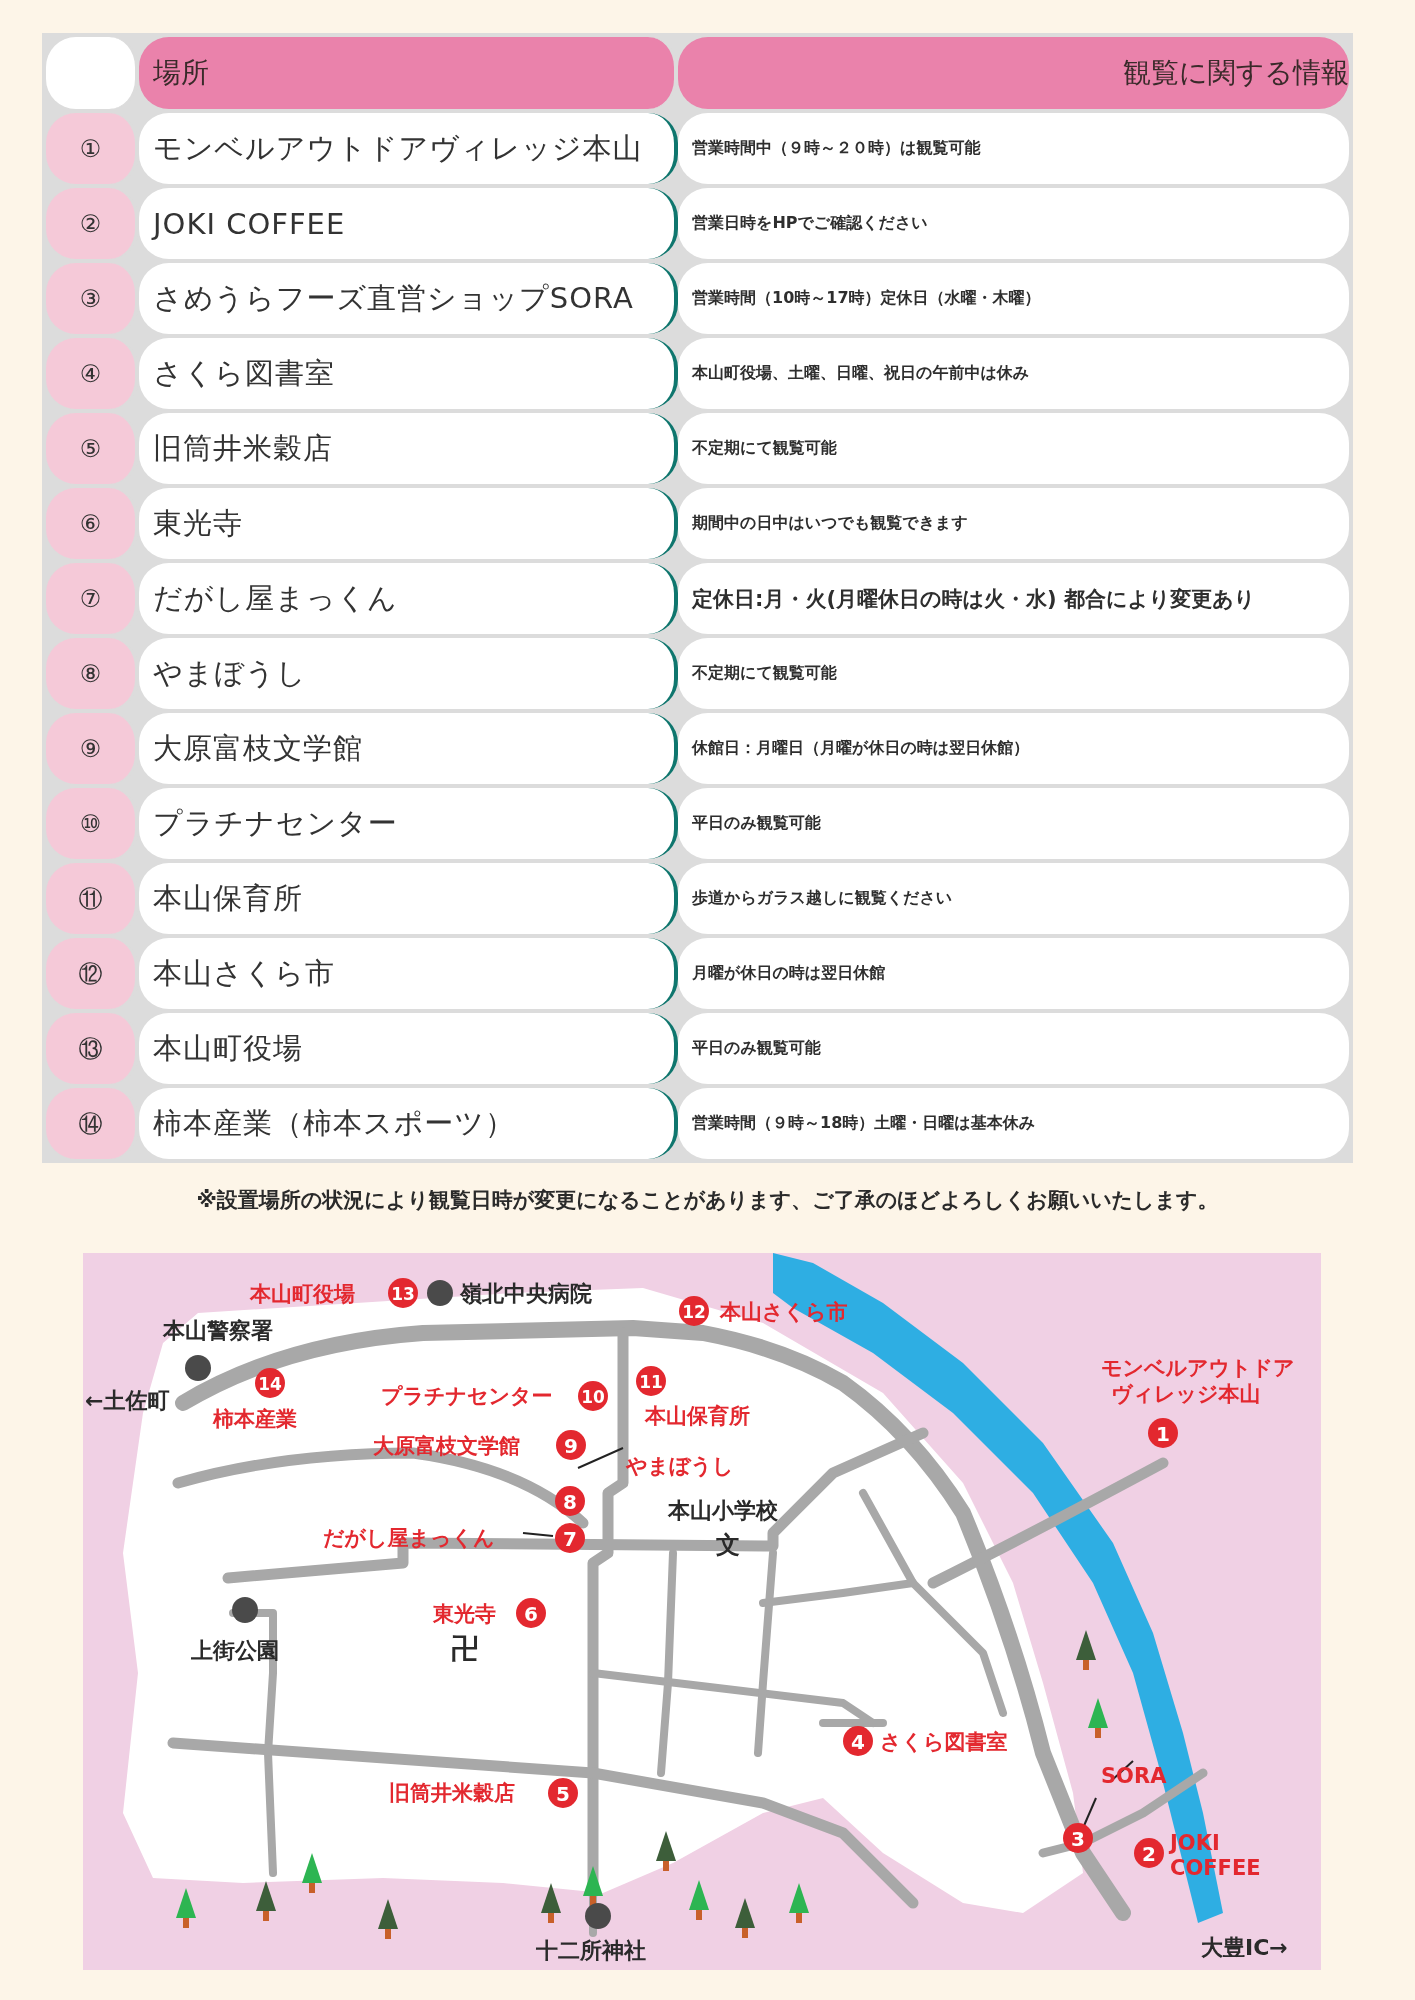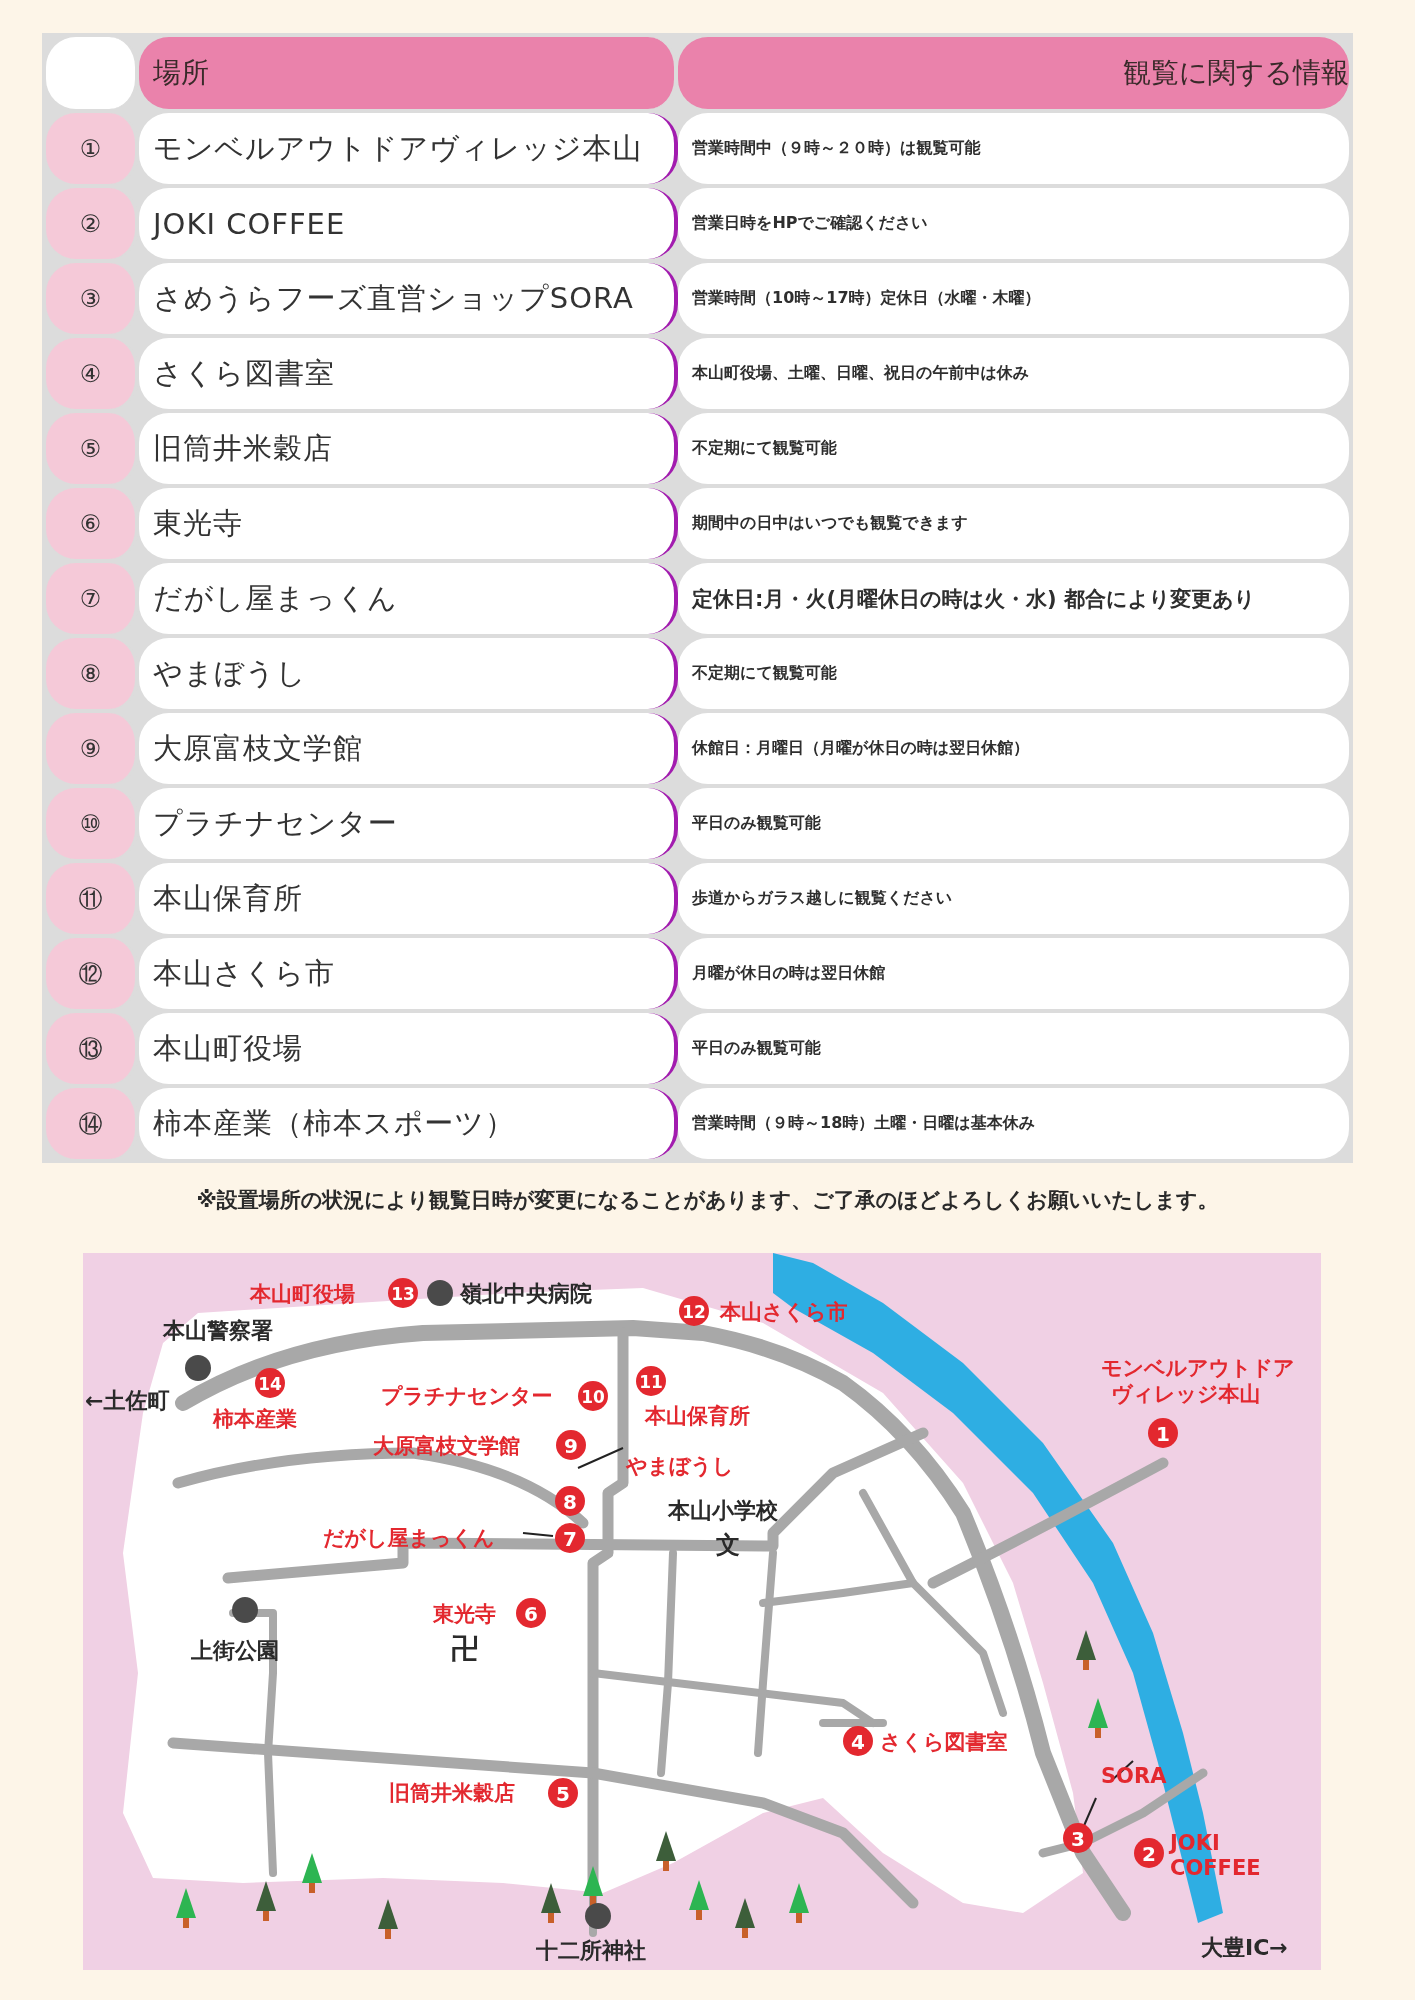--- a/index.html
+++ b/index.html
@@ -13,21 +13,21 @@
     background:#dcdcdc; padding:4px 4px 4px 4px; box-sizing:border-box;
   }
   table { border-collapse:separate; border-spacing:0 4px; width:100%; margin-top:-4px; margin-bottom:-4px; }
   td, th { padding:0;border-radius:30px; }
   th { height:72px; text-align:left; font-weight:normal; font-size:28px; color:#3a2a2a; }
   th.num-h { background:#ffffff; width:89px; border-right:4px solid #dcdcdc; }
   th.place-h { background:#ea82ab; padding-left:14px; width:521px; border-right:4px solid #dcdcdc; }
   th.info-h { background:#ea82ab; padding-left:14px;text-align:right; }
   td { height:71px; }
   td.num { background:#f5c9d8; text-align:center; font-size:24px; color:#333; border-right:4px solid #dcdcdc; }
-  td.place { background:#ffffff; padding-left:14px; font-size:29px; color:#333; border-right:4px solid #a21caf; letter-spacing:1px; }
+  td.place { background:#ffffff; padding-left:14px; font-size:29px; color:#333; border-right:4px solid #0f766e; letter-spacing:1px; }
   td.info { background:#ffffff; padding-left:14px; font-size:16px; font-weight:bold; color:#2e2e2e; }
   td.info.small { font-size:21px; }
   .note {
     position:absolute; left:0; width:1415px; top:1186px; text-align:center;
     font-size:21px; font-weight:bold; color:#2a2a2a;
   }
   .map { position:absolute; left:83px; top:1253px; width:1238px; height:717px; }
   .map svg { display:block; }
   .lbl { font-family:"DejaVu Sans", sans-serif; font-weight:bold; }
 </style>

